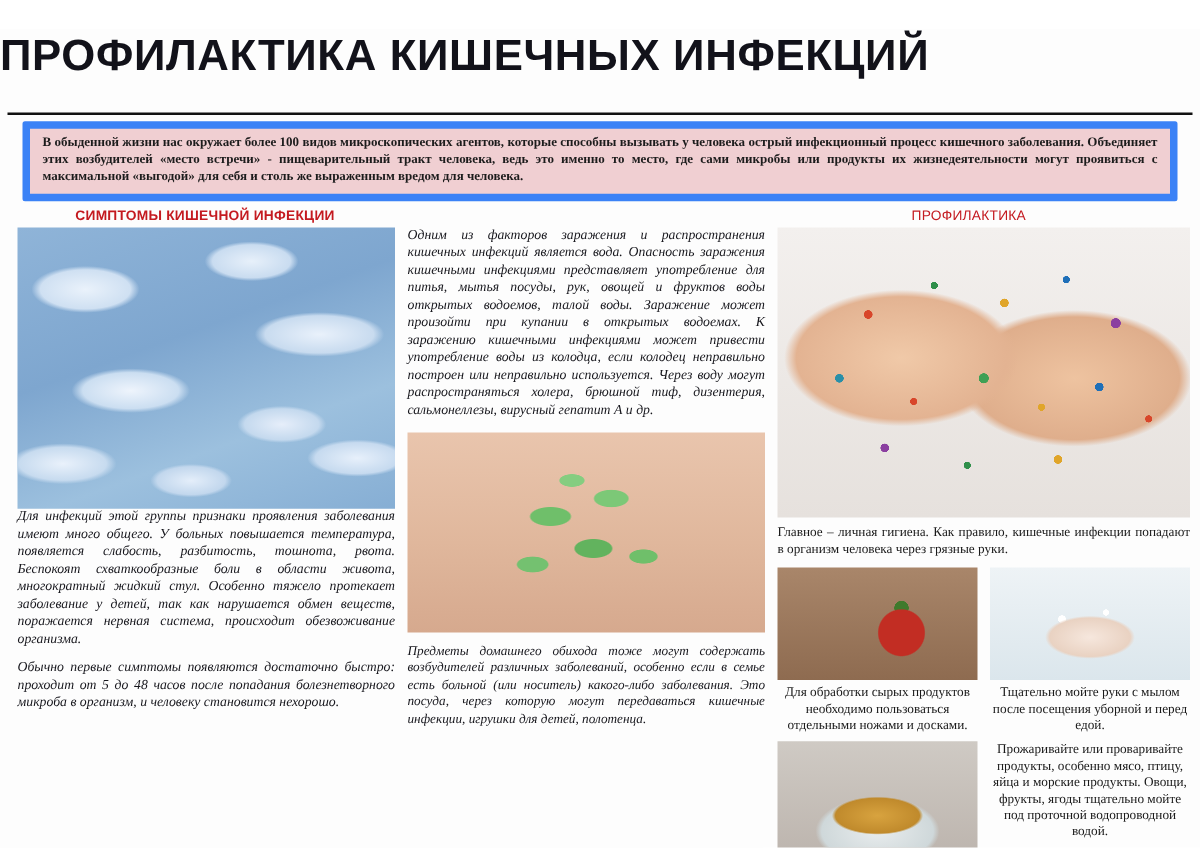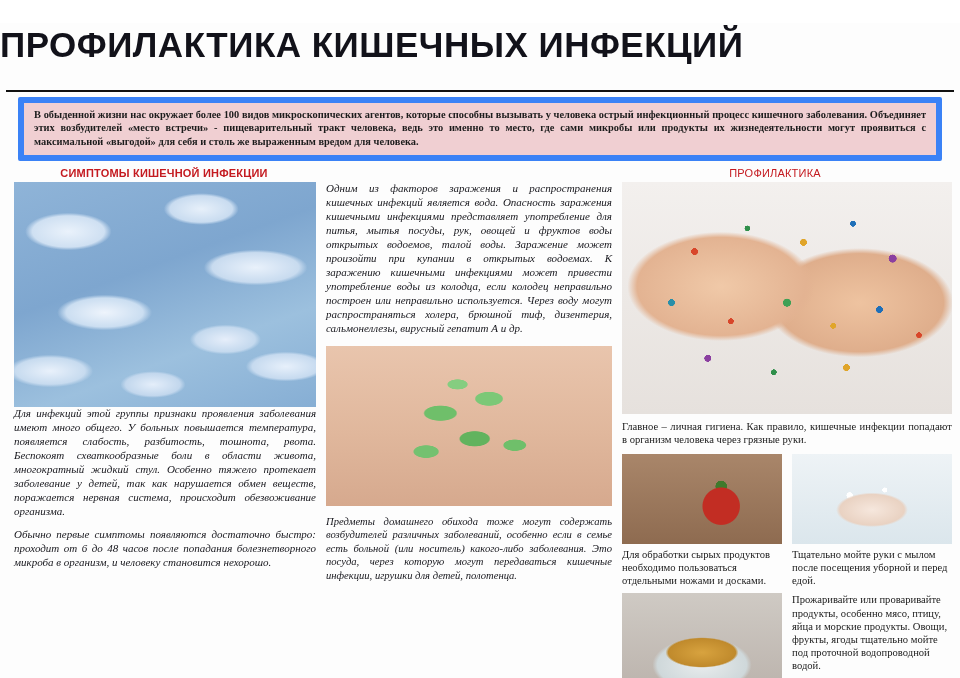--- a/index.html
+++ b/index.html
@@ -102,21 +102,21 @@
     position: relative;
     overflow: hidden;
     background: #cfd8e3;
   }
   .cap {
     font-size: 10.6px;
     line-height: 1.25;
     text-align: justify;
     margin: 5px 0 7px 0;
   }
-  .cap.center { text-align: left; }
+  .cap.center { text-align: center; }
 
   
   .bact {
     width: 302px;
     height: 225px;
     background:
       radial-gradient(ellipse 60px 26px at 18% 22%, #eaf2fb 0%, #cfe0f2 60%, rgba(180,205,230,0) 72%),
       radial-gradient(ellipse 52px 22px at 62% 12%, #e7f0fa 0%, #c9dcf0 60%, rgba(180,205,230,0) 72%),
       radial-gradient(ellipse 70px 24px at 80% 38%, #e9f1fb 0%, #c8dbef 62%, rgba(180,205,230,0) 74%),
       radial-gradient(ellipse 64px 24px at 30% 58%, #eef4fc 0%, #cbdef1 60%, rgba(180,205,230,0) 74%),
@@ -211,21 +211,21 @@
     <div class="head-left">СИМПТОМЫ КИШЕЧНОЙ ИНФЕКЦИИ</div>
     <div class="head-mid"></div>
     <div class="head-right">ПРОФИЛАКТИКА</div>
   </div>
 
   <div class="columns">
 
     <div class="col-left">
       <div class="imgbox bact"></div>
       <p class="body">Для инфекций этой группы признаки проявления заболевания имеют много общего. У больных повышается температура, появляется слабость, разбитость, тошнота, рвота. Беспокоят схваткообразные боли в области живота, многократный жидкий стул. Особенно тяжело протекает заболевание у детей, так как нарушается обмен веществ, поражается нервная система, происходит обезвоживание организма.</p>
-      <p class="body">Обычно первые симптомы появляются достаточно быстро: проходит от 6 до 48 часов после попадания болезнетворного микроба в организм, и человеку становится нехорошо.</p>
+      <p class="body">Обычно первые симптомы появляются достаточно быстро: проходит от 5 до 48 часов после попадания болезнетворного микроба в организм, и человеку становится нехорошо.</p>
     </div>
 
     <div class="col-mid">
       <p class="body" style="margin-bottom:10px;">Одним из факторов заражения и распространения кишечных инфекций является вода. Опасность заражения кишечными инфекциями представляет употребление для питья, мытья посуды, рук, овощей и фруктов воды открытых водоемов, талой воды. Заражение может произойти при купании в открытых водоемах. К заражению кишечными инфекциями может привести употребление воды из колодца, если колодец неправильно построен или неправильно используется. Через воду могут распространяться холера, брюшной тиф, дизентерия, сальмонеллезы, вирусный гепатит А и др.</p>
       <div class="imgbox belly"></div>
       <p class="body small" style="margin-top:9px;">Предметы домашнего обихода тоже могут содержать возбудителей различных заболеваний, особенно если в семье есть больной (или носитель) какого-либо заболевания. Это посуда, через которую могут передаваться кишечные инфекции, игрушки для детей, полотенца.</p>
     </div>
 
     <div class="col-right">
       <div class="imgbox hands"></div>

